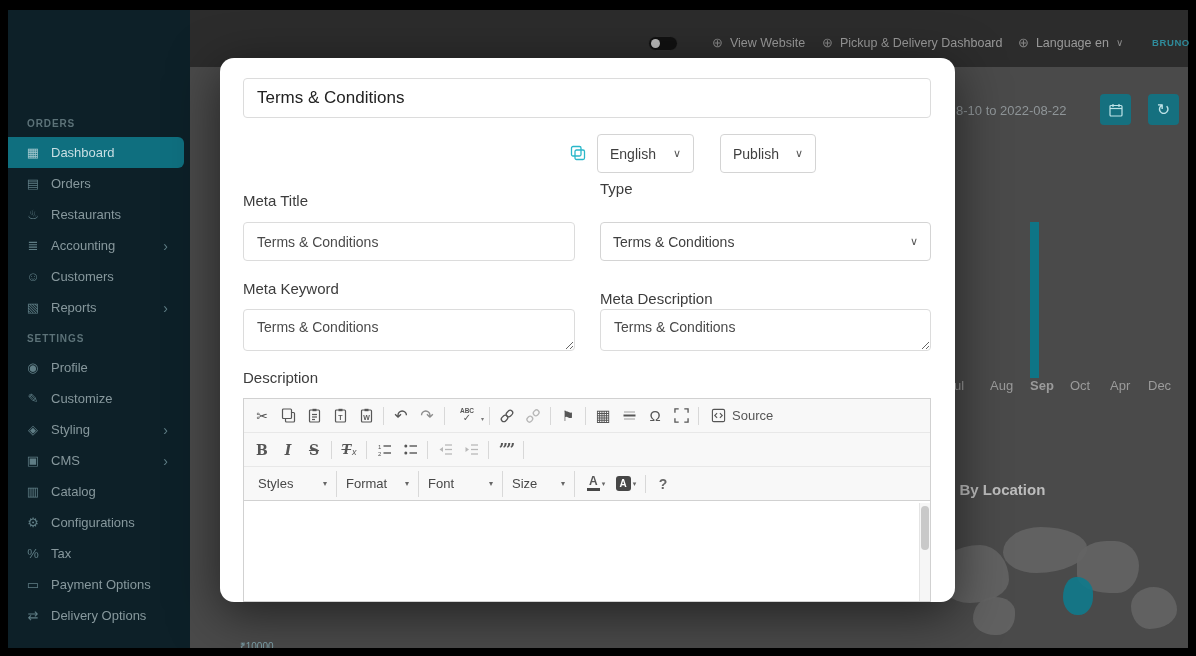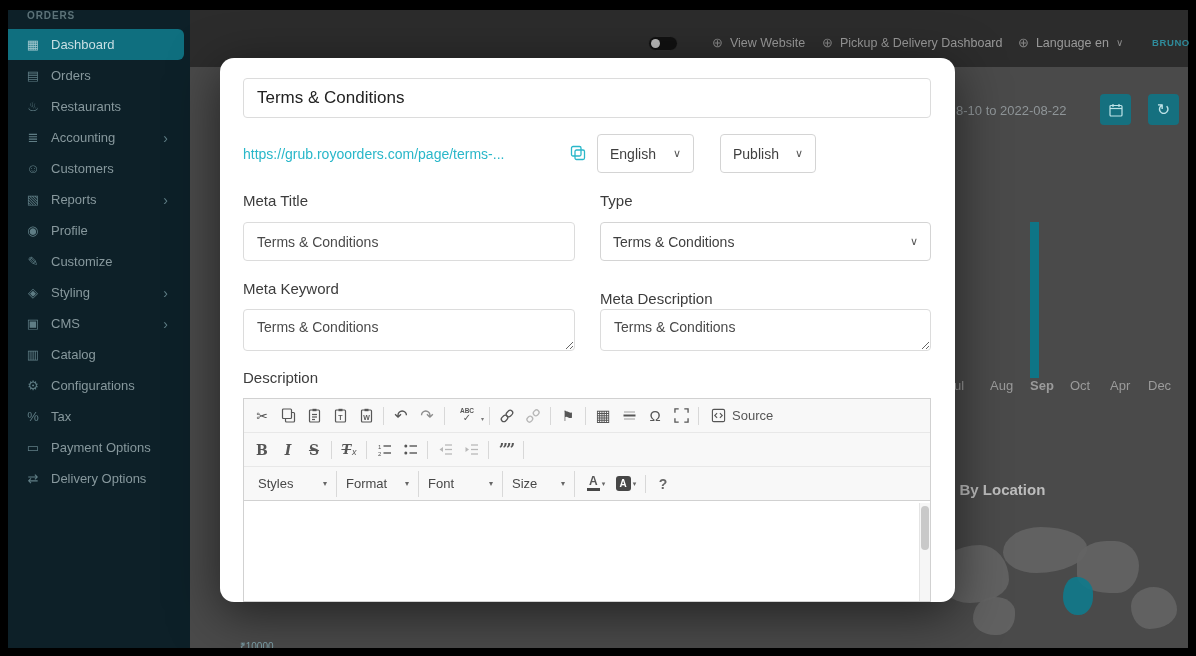--- a/index.html
+++ b/index.html
@@ -1,21 +1,21 @@
 <!DOCTYPE html>
 <html><head>
 <meta charset="utf-8">
 <style>
   * { box-sizing: border-box; margin: 0; padding: 0; }
   body { margin:0; background:#000; font-family:"Liberation Sans", sans-serif; }
   #frame { position:relative; width:1196px; height:656px; background:#000; overflow:hidden; }
 
   
   #sidebar { position:absolute; left:8px; top:10px; width:182px; height:638px; background:#0d2028; overflow:hidden; }
-  #sidebar-inner { }
+  #sidebar-inner { padding-top:108px; }
   .sb-section { padding:0 0 8px 19px; font-size:10px; letter-spacing:.9px; color:#5c7278; font-weight:bold; }
   .sb-section.second { margin-top:10px; }
   .sb-item { display:flex; align-items:center; height:31px; padding-left:17px; gap:10px; color:#87989d; font-size:13px; cursor:pointer; position:relative; }
   .sb-icon { width:16px; font-size:13px; color:#5f7d85; text-align:center; flex:none; }
   .sb-item.active { background:#0f6f7f; border-radius:0 6px 6px 0; margin-right:6px; color:#c9dfe4; }
   .sb-item.active .sb-icon { color:#a3c8cf; }
   .sb-chev { position:absolute; right:22px; font-size:14px; color:#5f7d85; line-height:1; }
 
   
   #topbar { position:absolute; left:190px; top:10px; width:998px; height:57px; background:#2c2c2c; }
@@ -44,21 +44,21 @@
   #title-input { left:23px; top:20px; width:688px; height:40px; font-size:17px; color:#222; }
   #page-url { position:absolute; left:23px; top:88px; width:322px; white-space:nowrap; overflow:hidden; color:#29b7c9; font-size:14px; cursor:pointer; }
   #copy-btn { position:absolute; left:350px; top:87px; color:#29b7c9; cursor:pointer; }
   .fselect { position:absolute; height:39px; border:1px solid #d4d4d4; border-radius:4px; display:flex; align-items:center; justify-content:space-between; padding:0 12px; font-size:14px; color:#3f3f3f; background:#fff; cursor:pointer; }
   #sel-language { left:377px; top:76px; width:97px; }
   #sel-status { left:500px; top:76px; width:96px; }
   #sel-type { left:380px; top:164px; width:331px; }
   .fselect .chev { color:#555; font-size:11px; margin-left:8px; }
   #update-btn { position:absolute; left:620px; top:76px; width:93px; height:39px; border:2px solid #35b9cb; border-radius:21px; background:#fff; color:#35b9cb; font-size:15px; display:flex; align-items:center; justify-content:center; cursor:pointer; }
   .f-label { position:absolute; font-size:15px; color:#3c3c3c; }
-  #lbl-meta-title { left:23px; top:134px; }  #lbl-type { left:380px; top:134px; }
+  #lbl-meta-title { left:23px; top:134px; }  #lbl-type { left:380px; top:122px; }
   #inp-meta-title { left:23px; top:164px; width:332px; height:39px; }
   #lbl-meta-keyword { left:23px; top:222px; } #lbl-meta-desc { left:380px; top:232px; }
   .m-ta { position:absolute; border:1px solid #dcdcdc; border-radius:4px; font-size:14px; color:#4a4a4a; padding:9px 13px; resize:both; font-family:inherit; outline:none; }
   #ta-keyword { left:23px; top:251px; width:332px; height:42px; }
   #ta-desc { left:380px; top:251px; width:331px; height:42px; }
   #lbl-description { left:23px; top:311px; }
 
   
   #editor { position:absolute; left:23px; top:340px; width:688px; height:204px; border:1px solid #d1d1d1; background:#fff; }
   .tb-row { display:flex; align-items:center; padding:0 5px; background:#f8f8f8; border-bottom:1px solid #e8e8e8; height:34px; }
@@ -121,20 +121,21 @@
       <div class="sb-item">
         <span class="sb-icon">☺</span>
         <span>Customers</span>
       </div>
       <div class="sb-item">
         <span class="sb-icon">▧</span>
         <span>Reports</span>
         <span class="sb-chev">›</span>
       </div>
 
+      <div class="sb-section second">SETTINGS</div>
 
       <div class="sb-item">
         <span class="sb-icon">◉</span>
         <span>Profile</span>
       </div>
       <div class="sb-item">
         <span class="sb-icon">✎</span>
         <span>Customize</span>
       </div>
       <div class="sb-item">
@@ -216,21 +217,20 @@
       <div class="blob" style="left:28px;top:78px;width:42px;height:38px;border-radius:50% 50% 45% 55%/60% 40% 55% 45%;"></div>
       <div class="blob" style="left:186px;top:68px;width:46px;height:42px;border-radius:50% 50% 60% 40%/45% 55% 45% 55%;"></div>
       <div class="blob" style="left:118px;top:58px;width:30px;height:38px;background:#0f7a8c;border-radius:45% 55% 50% 50%/55% 45% 50% 50%;"></div>
     </div>
     <span id="bg-axis">₹10000</span>
   </div>
 
   <section id="modal">
     <input id="title-input" class="m-input" type="text" value="Terms &amp; Conditions" style="">
 
-    <a id="page-url">https://grub.royoorders.com/page/terms-...</a>
     <span id="copy-btn">
       <svg width="16" height="16" viewBox="0 0 16 16" fill="none" stroke="currentColor" stroke-width="1.3">
         <rect x="5" y="5" width="9.5" height="9.5" rx="1.5"></rect>
           <rect x="1.5" y="1.5" width="9.5" height="9.5" rx="1.5"></rect>
       </svg>
     </span>
 
     <div id="sel-language" class="fselect">
       <span>English</span>
       <span class="chev">∨</span>

